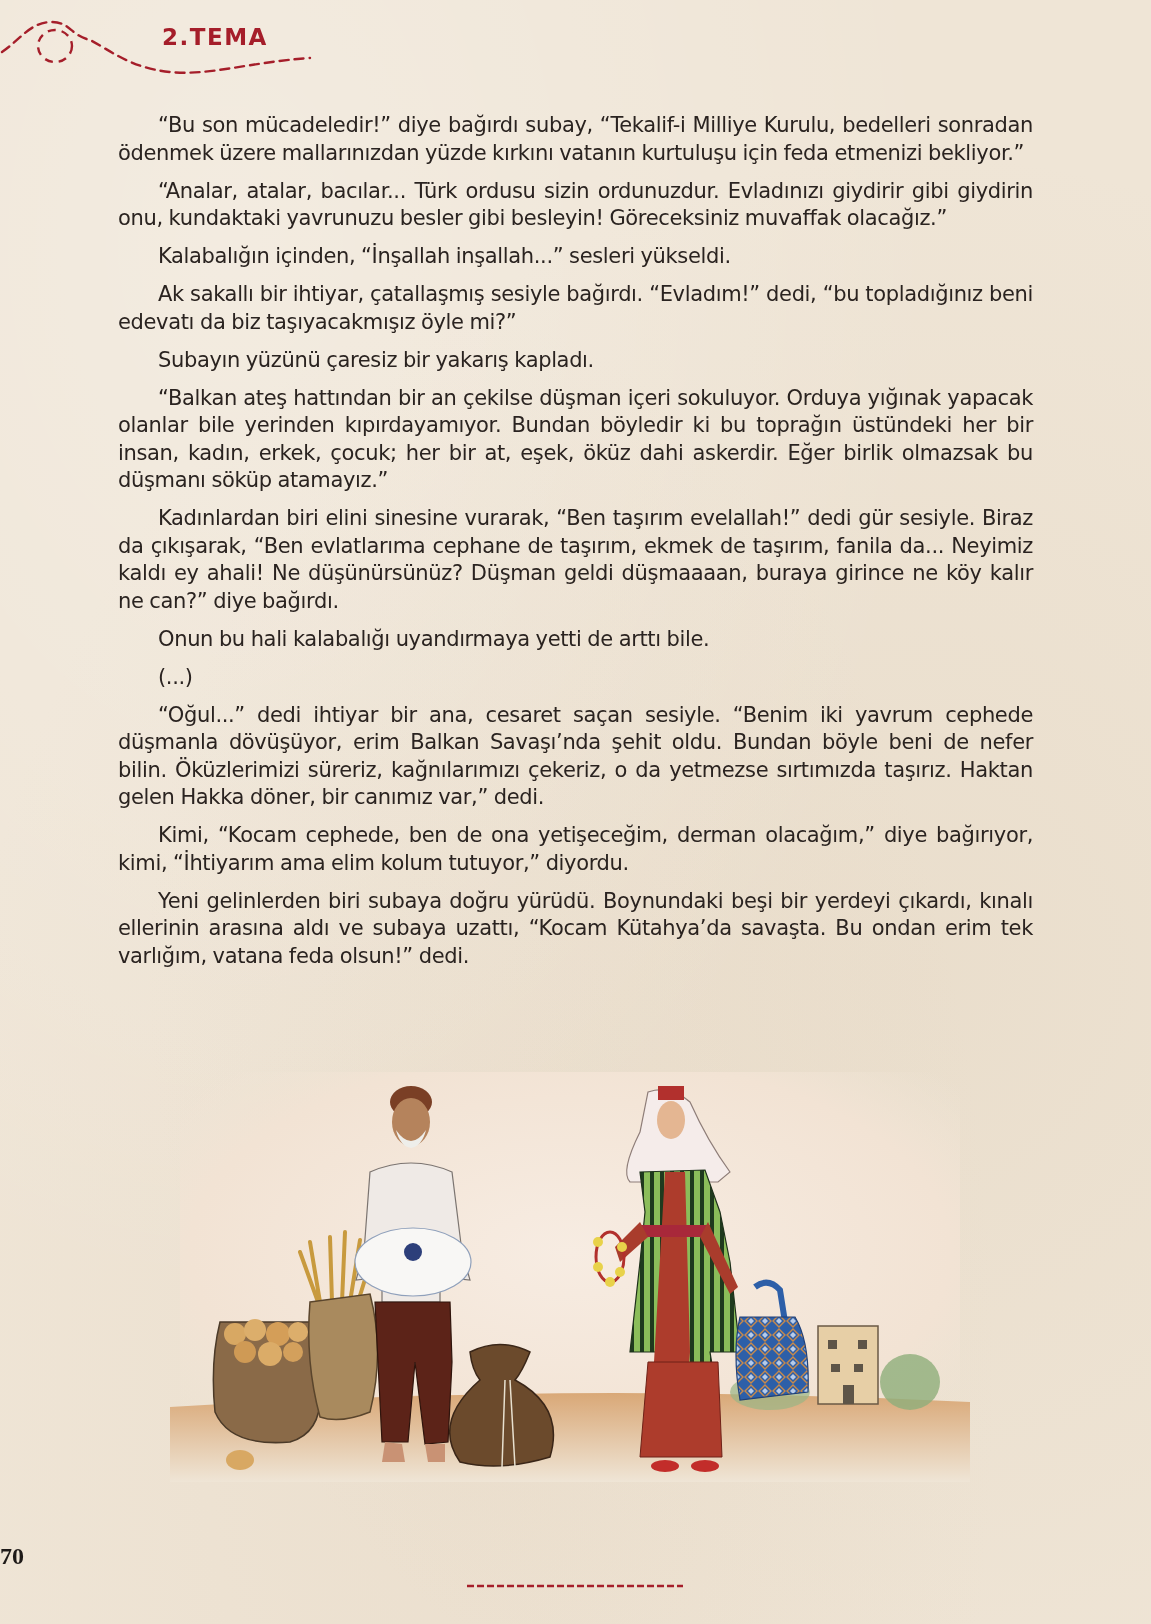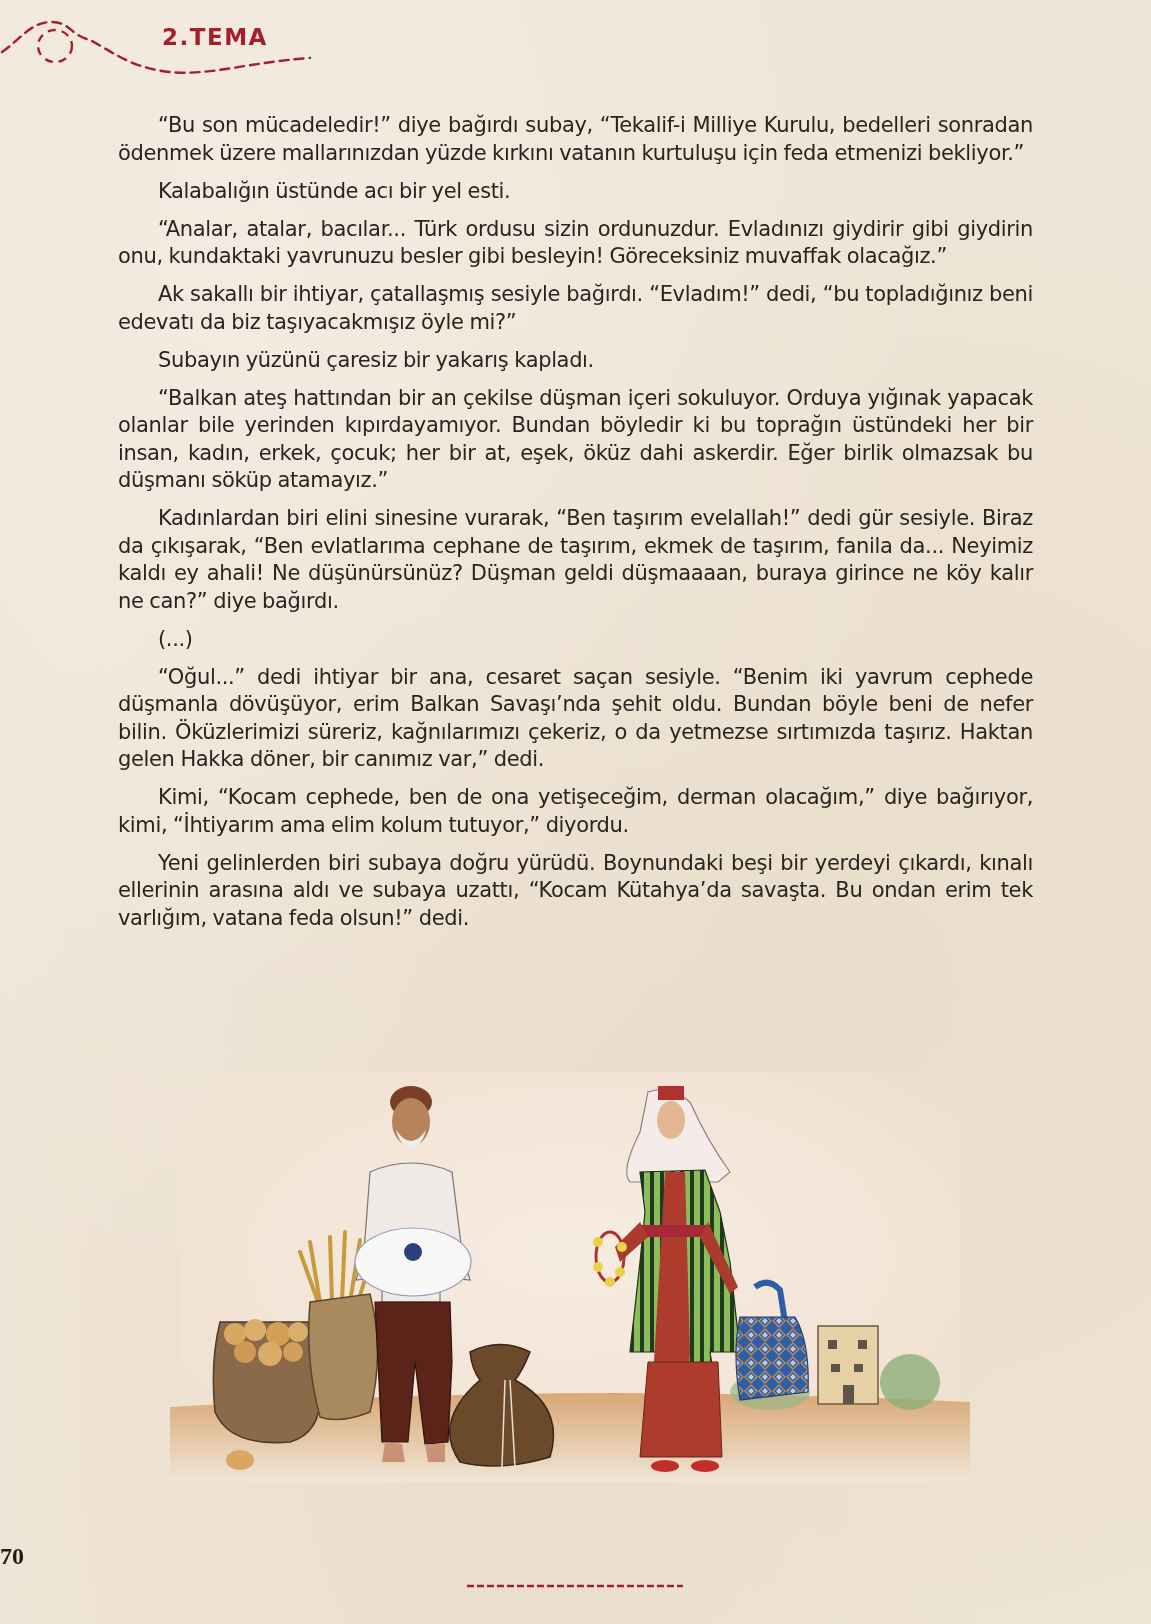--- a/index.html
+++ b/index.html
@@ -45,26 +45,27 @@
 <div class="page-header">
   <svg width="320" height="90" viewBox="0 0 320 90">
     <path d="M2,52 C20,40 30,22 52,22 C70,22 70,35 90,40 C110,50 130,68 170,72 C210,76 250,62 310,58" fill="none" stroke="#a51e2a" stroke-width="2.4" stroke-dasharray="9,6" stroke-linecap="round"></path>
     <ellipse cx="55" cy="46" rx="17" ry="16" fill="none" stroke="#a51e2a" stroke-width="2.4" stroke-dasharray="8,6"></ellipse>
   </svg>
   <div class="tema-title">2.TEMA</div>
 </div>
 
 <div class="text-body">
   <p>“Bu son mücadeledir!” diye bağırdı subay, “Tekalif-i Milliye Kurulu, bedelleri sonradan ödenmek üzere mallarınızdan yüzde kırkını vatanın kurtuluşu için feda etmenizi bekliyor.”</p>
-  <p>Kalabalığın üstünde acı bir yel esti.</p>
   <p>“Analar, atalar, bacılar... Türk ordusu sizin ordunuzdur. Evladınızı giydirir gibi giydirin onu, kundaktaki yavrunuzu besler gibi besleyin! Göreceksiniz muvaffak olacağız.”</p>
+  <p>Kalabalığın içinden, “İnşallah inşallah...” sesleri yükseldi.</p>
   <p>Ak sakallı bir ihtiyar, çatallaşmış sesiyle bağırdı. “Evladım!” dedi, “bu topladığınız beni edevatı da biz taşıyacakmışız öyle mi?”</p>
   <p>Subayın yüzünü çaresiz bir yakarış kapladı.</p>
   <p>“Balkan ateş hattından bir an çekilse düşman içeri sokuluyor. Orduya yığınak yapacak olanlar bile yerinden kıpırdayamıyor. Bundan böyledir ki bu toprağın üstündeki her bir insan, kadın, erkek, çocuk; her bir at, eşek, öküz dahi askerdir. Eğer birlik olmazsak bu düşmanı söküp atamayız.”</p>
   <p>Kadınlardan biri elini sinesine vurarak, “Ben taşırım evelallah!” dedi gür sesiyle. Biraz da çıkışarak, “Ben evlatlarıma cephane de taşırım, ekmek de taşırım, fanila da... Neyimiz kaldı ey ahali! Ne düşünürsünüz? Düşman geldi düşmaaaan, buraya girince ne köy kalır ne can?” diye bağırdı.</p>
+  <p>Onun bu hali kalabalığı uyandırmaya yetti de arttı bile.</p>
   <p>(...)</p>
   <p>“Oğul...” dedi ihtiyar bir ana, cesaret saçan sesiyle. “Benim iki yavrum cephede düşmanla dövüşüyor, erim Balkan Savaşı’nda şehit oldu. Bundan böyle beni de nefer bilin. Öküzlerimizi süreriz, kağnılarımızı çekeriz, o da yetmezse sırtımızda taşırız. Haktan gelen Hakka döner, bir canımız var,” dedi.</p>
   <p>Kimi, “Kocam cephede, ben de ona yetişeceğim, derman olacağım,” diye bağırıyor, kimi, “İhtiyarım ama elim kolum tutuyor,” diyordu.</p>
   <p>Yeni gelinlerden biri subaya doğru yürüdü. Boynundaki beşi bir yerdeyi çıkardı, kınalı ellerinin arasına aldı ve subaya uzattı, “Kocam Kütahya’da savaşta. Bu ondan erim tek varlığım, vatana feda olsun!” dedi.</p>
 </div>
 
 <div class="illustration">
   <svg width="800" height="420" viewBox="0 0 800 420">
     <defs>
       <radialGradient id="sky" cx="50%" cy="45%" r="65%">

